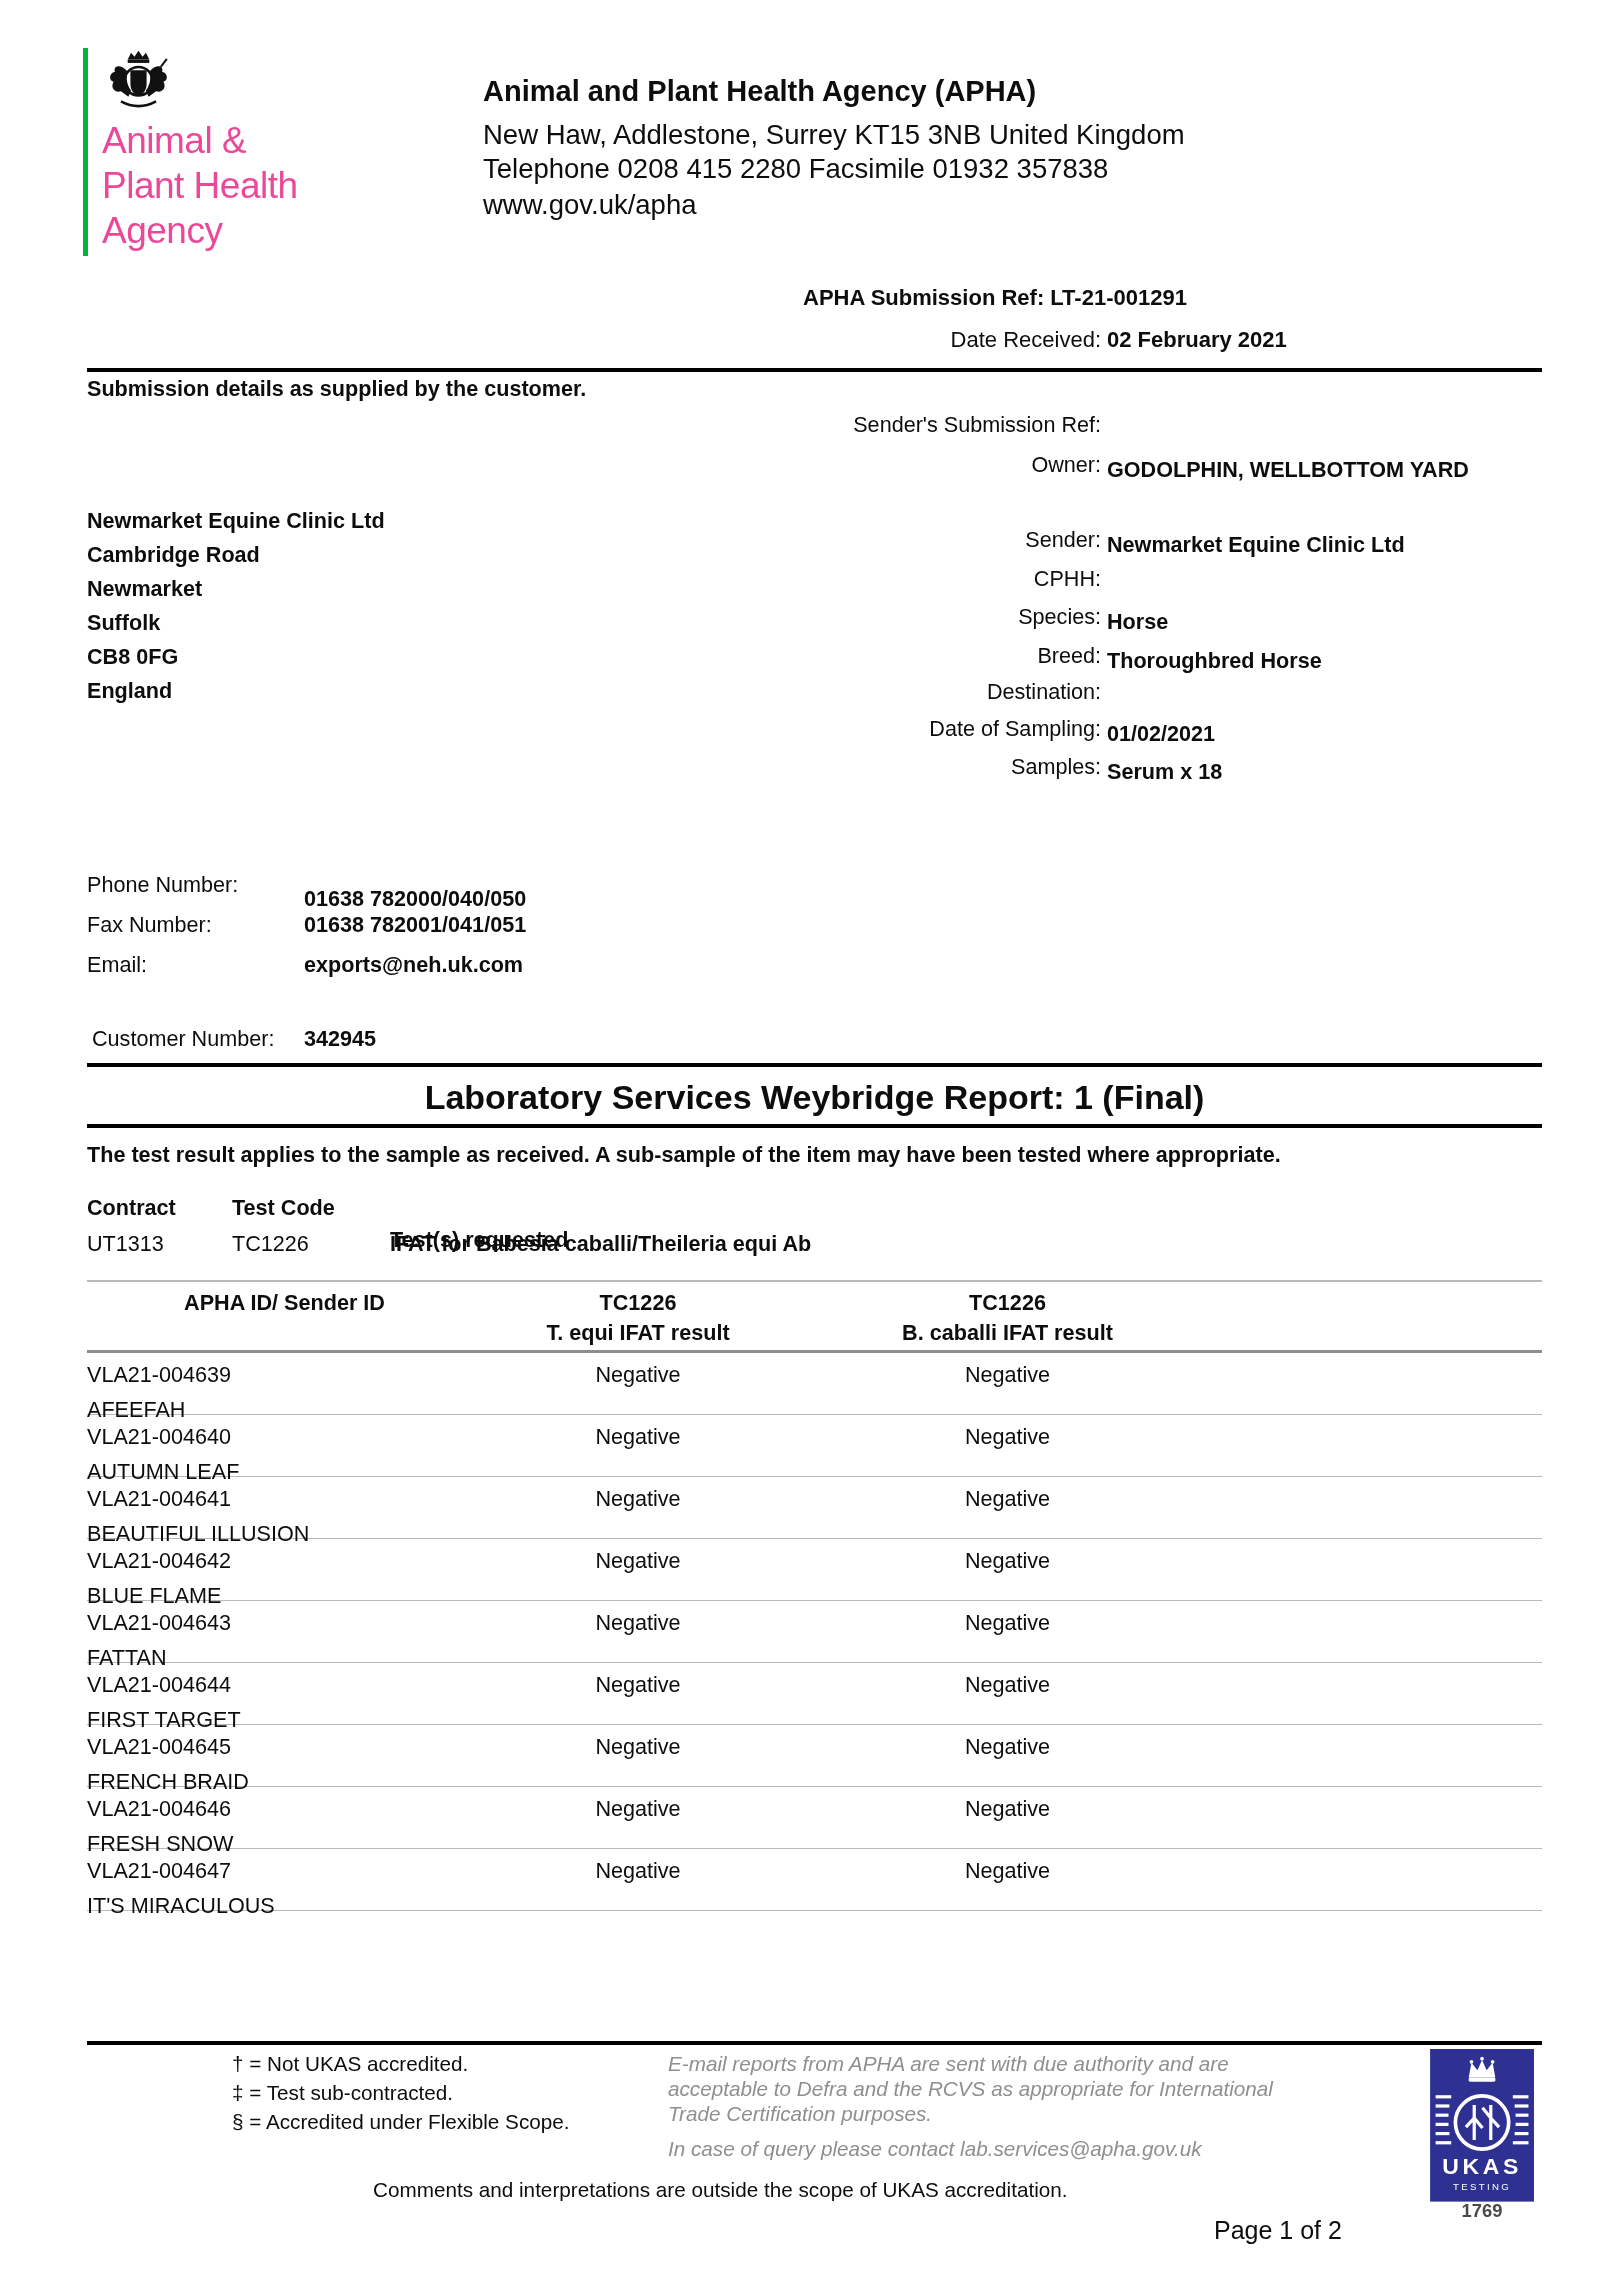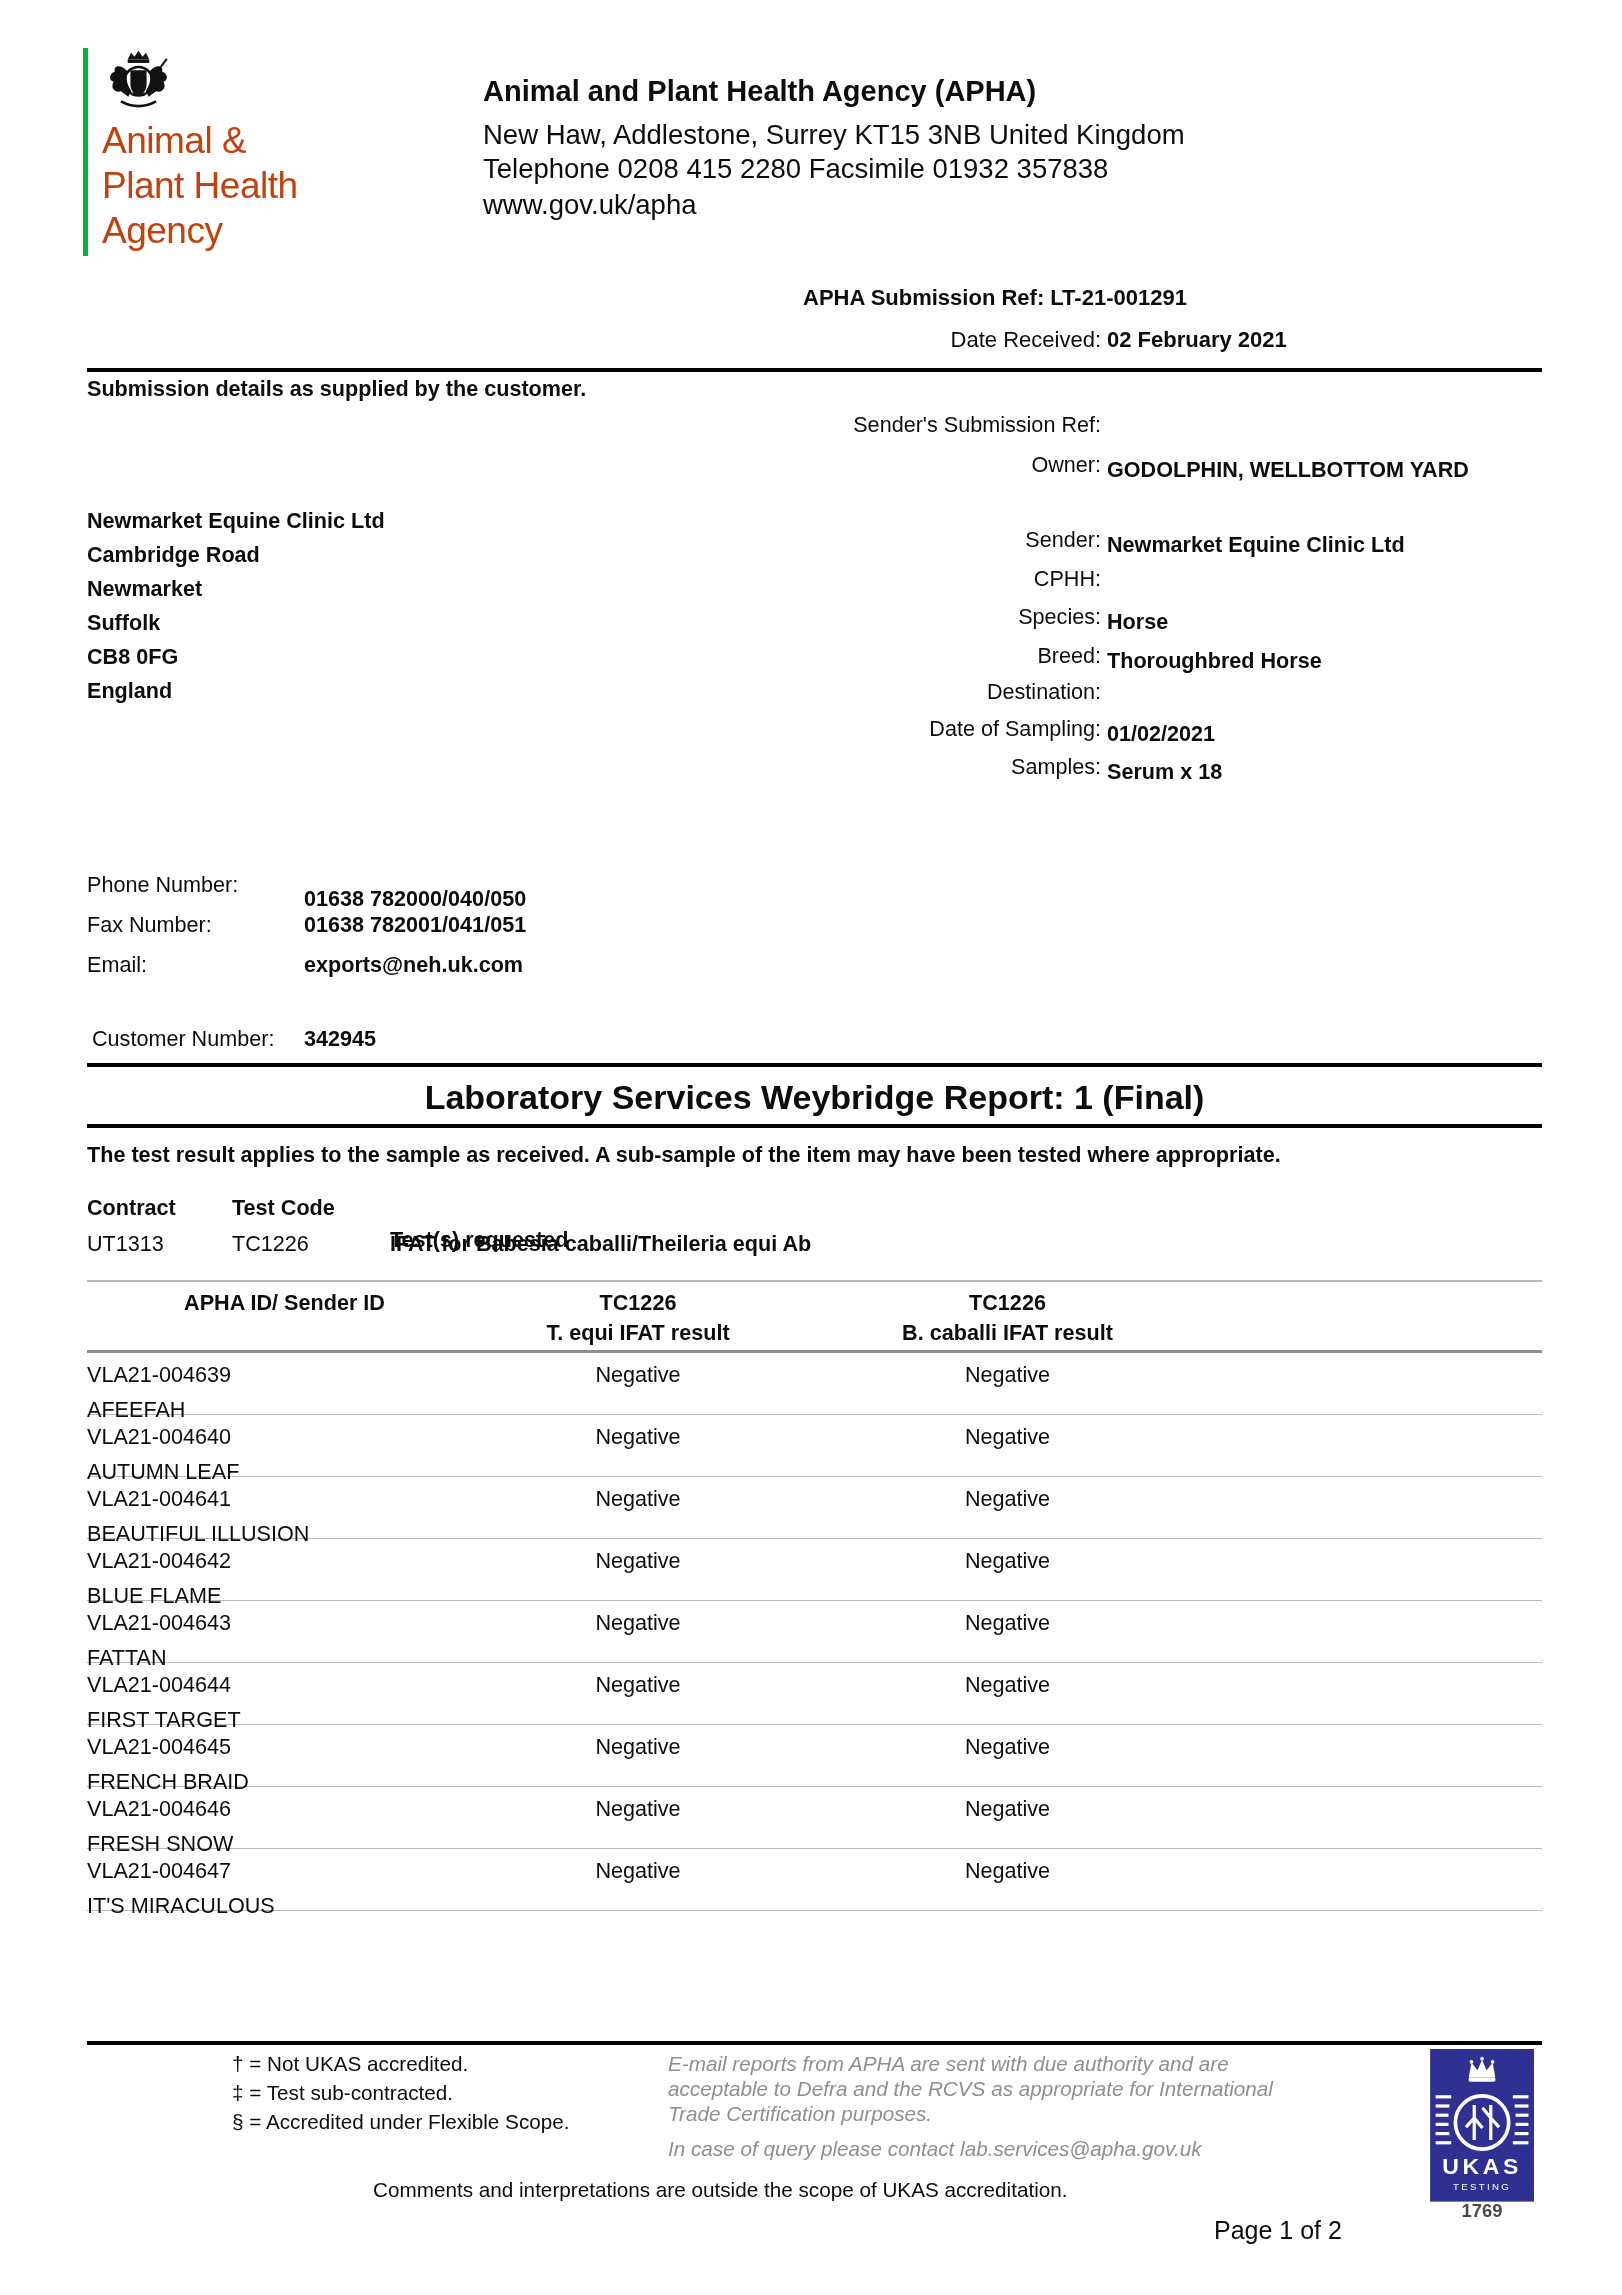--- a/index.html
+++ b/index.html
@@ -9,21 +9,21 @@
     background:#ffffff;
     font-family:"Liberation Sans", sans-serif;
     color:#0d0d0d;
     overflow:hidden;
   }
   .abs{position:absolute;line-height:1.22;}
   .b{font-weight:bold;}
   
   .green-bar{position:absolute;left:83px;top:48px;width:4.6px;height:208px;background:#00B53F;}
   .crest{position:absolute;left:98px;top:48px;}
-  .logo-text{position:absolute;left:102px;top:118px;font-size:37px;line-height:45px;font-weight:400;color:#c2410c;letter-spacing:-0.5px;}
+  .logo-text{position:absolute;left:102px;top:118px;font-size:37px;line-height:45px;font-weight:400;color:#ec4899;letter-spacing:-0.5px;}
   .hdr-title{left:483px;top:74px;font-size:29px;}
   .hdr-line1{left:483px;top:118px;font-size:27.5px;}
   .hdr-line2{left:483px;top:152px;font-size:27.5px;}
   .hdr-line3{left:483px;top:188px;font-size:27.5px;}
   .sub-ref{left:803px;top:285px;font-size:22px;}
   .date-lbl{right:522px;top:327px;font-size:22px;}
   .date-val{left:1107px;top:327px;font-size:22px;}
   
   .rule{position:absolute;left:87px;width:1455px;}
   .rule-thick{height:4.1px;background:#000;}

